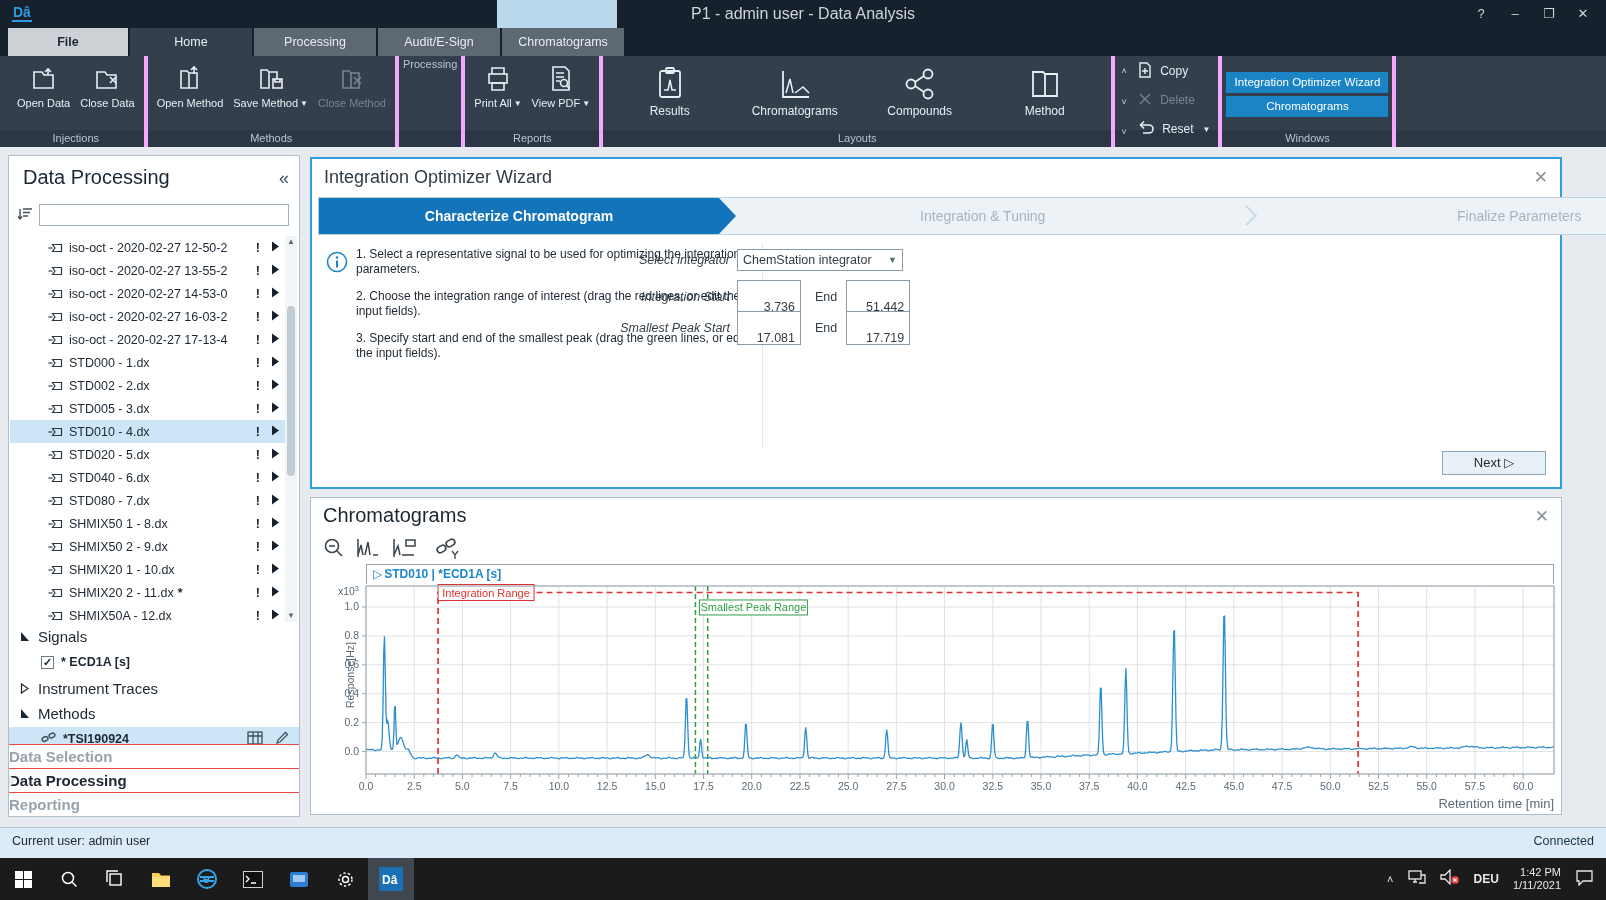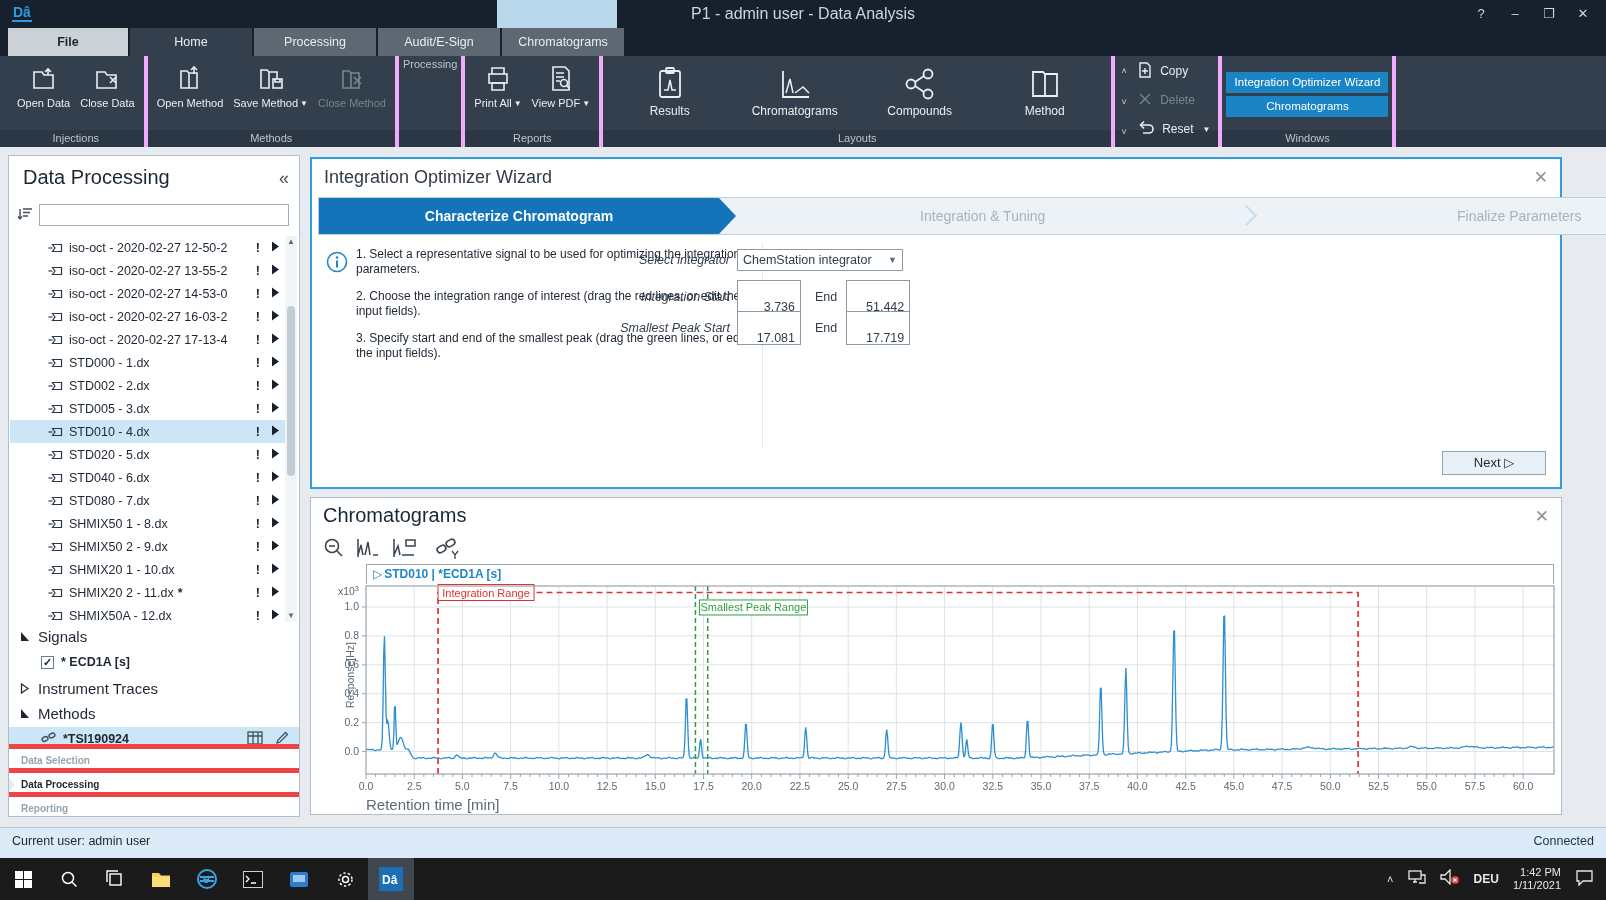--- a/index.html
+++ b/index.html
@@ -60,21 +60,21 @@
   .inj{margin-right:6px;flex:0 0 auto;}
   .sb-scroll{position:absolute;right:2px;top:80px;width:12px;height:386px;background:#f2f4f6;}
   .sb-scroll .arr{position:absolute;left:0;width:12px;height:12px;color:#5a6b78;font-size:8px;text-align:center;line-height:12px;}
   .sb-scroll .thumb{position:absolute;left:2px;top:70px;width:8px;height:170px;background:#c2ccd4;border-radius:4px;}
   .secrow{position:absolute;left:0;width:290px;height:25px;display:flex;align-items:center;padding-left:10px;font-size:15px;color:#1c2733;gap:8px;}
   .subrow{position:absolute;left:0;width:290px;height:24px;display:flex;align-items:center;padding-left:32px;font-size:12.5px;font-weight:bold;color:#1c2733;gap:7px;}
   .subrow.hl{background:#cde6f7;}
   .cbx{width:13px;height:13px;border:1px solid #6b7b87;display:flex;align-items:center;justify-content:center;font-size:11px;color:#1c2733;background:#fff;}
   .mtools{position:absolute;right:10px;display:flex;gap:12px;}
   .nav{position:absolute;left:0;bottom:0;width:290px;}
-  .navrow{height:24px;line-height:24px;padding-left:12px;font-size:10px;font-weight:bold;color:#97a3ad;border-top:5px solid #ef4444;background:#fff;}
+  .navrow{height:24px;line-height:24px;font-size:15px;font-weight:bold;color:#97a3ad;border-top:1px solid #ef4444;background:#fff;}
   .navrow.active{color:#1c2733;position:relative;}
   .navrow.active:before{content:"";position:absolute;left:0;top:5px;border-left:6px solid #e7ebef;border-top:7px solid transparent;border-bottom:7px solid transparent;}
 
   
   #wizard{left:310px;top:10px;width:1252px;height:332px;border:2px solid #2da0dc;}
   .wz-title{position:absolute;left:12px;top:8px;font-size:18px;color:#313c46;}
   .panel-close{position:absolute;right:12px;top:8px;font-size:17px;color:#8a949c;}
   .steps{position:absolute;left:6px;top:38px;width:1466px;height:38px;background:#edf2f7;border:1px solid #bdd2e0;display:flex;}
   .step{height:36px;line-height:36px;text-align:center;font-size:14px;color:#a8b4bd;flex:1;position:relative;}
   .step.active{background:#1474ba;color:#fff;font-weight:bold;flex:0 0 400px;}
@@ -94,21 +94,21 @@
 
   
   #chromo{left:310px;top:350px;width:1252px;height:318px;}
   .ch-title{position:absolute;left:12px;top:6px;font-size:20px;color:#1a2733;}
   .ch-tools{position:absolute;left:12px;top:38px;display:flex;gap:10px;align-items:center;}
   .chartbox{position:absolute;left:20px;top:66px;width:1230px;height:248px;}
   .sigheader{position:absolute;left:35px;top:0;width:1188px;height:20px;border:1px solid #9aa5ad;border-bottom:none;color:#1e87c8;font-size:12px;line-height:19px;padding-left:6px;font-weight:bold;}
   .sigheader .tri{font-weight:normal;padding-right:2px;}
   #chartsvg{position:absolute;left:0;top:20px;}
   .ylab{position:absolute;left:-26px;top:105px;transform:rotate(-90deg);font-size:10.5px;color:#5b6b78;width:90px;text-align:center;}
-  .xlab{position:absolute;left:35px;top:232px;width:1188px;text-align:left;font-size:15px;color:#5b6b78;}
+  .xlab{position:absolute;left:35px;top:232px;width:1188px;text-align:right;font-size:13px;color:#5b6b78;}
 
   
   .statusbar{position:absolute;left:0;top:827px;width:100%;height:31px;background:#dcebf7;border-top:1px solid #b9c6d0;font-size:12.5px;color:#1c2733;}
   .statusbar .l{position:absolute;left:12px;top:6px;}
   .statusbar .r{position:absolute;right:12px;top:6px;color:#16324c;}
   .taskbar{position:absolute;left:0;top:858px;width:100%;height:42px;background:#1b1b1b;display:flex;align-items:stretch;}
   .tbicon{width:46px;display:flex;align-items:center;justify-content:center;}
   .tbicon.active{background:#41474e;}
   .tray{position:absolute;right:0;top:0;height:42px;display:flex;align-items:center;gap:14px;padding-right:12px;color:#e8e8e8;}
   .trayclock{text-align:right;font-size:11px;line-height:13px;}

